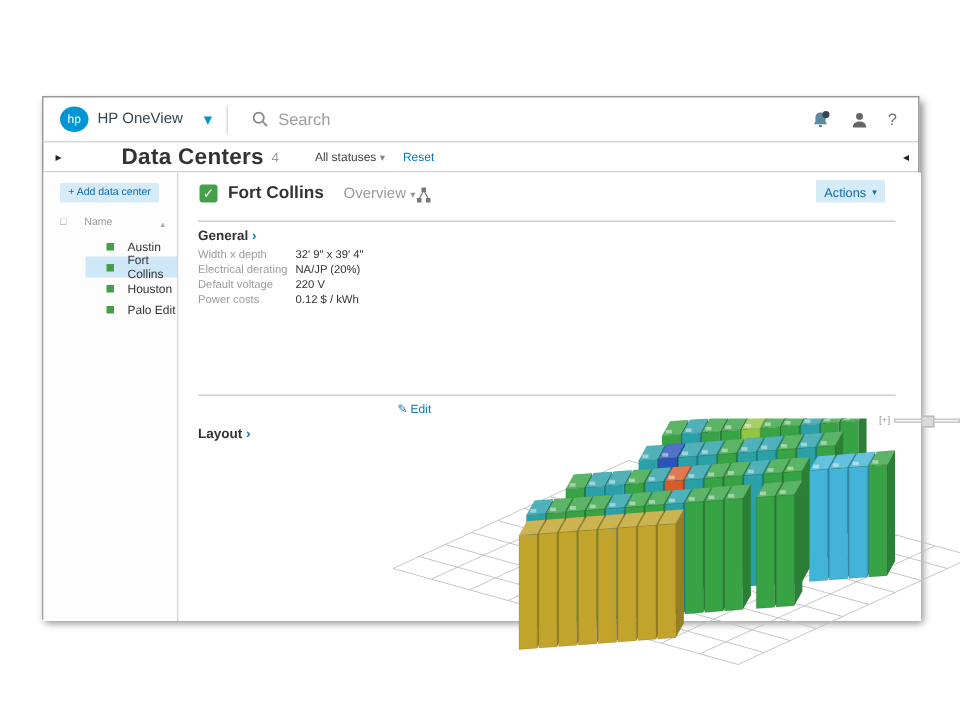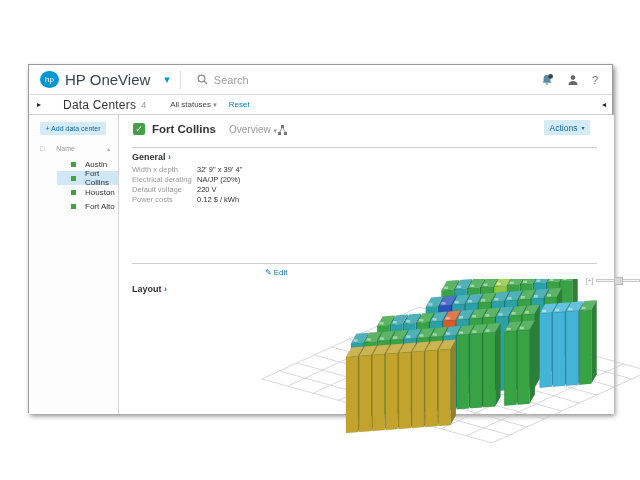--- a/index.html
+++ b/index.html
@@ -3,33 +3,33 @@
 <meta charset="utf-8">
 <style>
   * { margin:0; padding:0; box-sizing:border-box; }
   html,body { width:640px; height:480px; background:#ffffff; font-family:"Liberation Sans",sans-serif; overflow:hidden; }
   .window { position:absolute; left:28px; top:64px; width:585px; height:349px; background:#fff;
             border:1px solid #9b9b9b; box-shadow:2px 3px 5px rgba(0,0,0,.45); }
   
   .topbar { position:absolute; left:0; top:0; width:100%; height:30px; border-bottom:1px solid #d9d9d9; display:flex; align-items:center; }
   .hp-logo { width:19px; height:17px; border-radius:50%; background:#0096d6; color:#fff; font-size:8px; font-weight:normal;
              display:flex; align-items:center; justify-content:center; margin-left:11px; }
-  .brand { font-size:15px; color:#37474f; margin-left:6px; }
+  .brand { font-size:10px; color:#37474f; margin-left:6px; }
   .brand-chev { color:#0096d6; font-size:11px; margin-left:14px; margin-right:10px; }
   .tb-divider { width:1px; height:18px; background:#dcdcdc; }
   .search-wrap { display:flex; align-items:center; margin-left:8px; flex:1; }
   .search-input { border:none; outline:none; font-size:11px; color:#444; width:300px; margin-left:6px; font-family:"Liberation Sans",sans-serif; }
   .search-input::placeholder { color:#9e9e9e; }
   .tb-icons { display:flex; align-items:center; gap:13px; margin-right:14px; }
   .help-q { font-size:11px; color:#707070; }
   
   .filterbar { position:absolute; left:0; top:30px; width:100%; height:20px; border-bottom:1px solid #d2d2d2; display:flex; align-items:center; }
   .tri { font-size:8px; color:#222; }
   .fb-expand { margin-left:8px; }
-  .fb-title { font-size:12px; font-weight:normal; color:#333; margin-left:22px; letter-spacing:.2px; }
+  .fb-title { font-size:15px; font-weight:bold; color:#333; margin-left:40px; letter-spacing:.2px; }
   .fb-count { font-size:9px; color:#9a9a9a; margin-left:5px; }
   .fb-status { font-size:8px; color:#444; margin-left:24px; }
   .fb-status .chev { color:#888; font-size:7px; }
   .fb-reset { font-size:8px; color:#0b78b6; margin-left:12px; }
   .fb-collapse { margin-left:auto; margin-right:6px; }
   
   .sidebar { position:absolute; left:0; top:50px; width:90px; height:299px; background:#fdfdfd; border-right:1px solid #d6d6d6; }
   .add-btn { position:absolute; left:11px; top:7px; width:66px; height:13px; background:#d5ebf7; color:#0b6ba8;
              font-size:7px; display:flex; align-items:center; justify-content:center; border-radius:1px; }
   .sb-header { position:absolute; left:11px; top:28px; width:70px; height:11px; display:flex; align-items:center; color:#9a9a9a; font-size:7px; }
@@ -123,21 +123,21 @@
         <div class="sb-row selected">
           <span class="status-sq" style="background: rgb(67, 160, 71);"></span>
           <span>Fort Collins</span>
         </div>
         <div class="sb-row">
           <span class="status-sq" style="background: rgb(67, 160, 71);"></span>
           <span>Houston</span>
         </div>
         <div class="sb-row">
           <span class="status-sq" style="background: rgb(67, 160, 71);"></span>
-          <span>Fort Alto</span>
+          <span>Palo Edit</span>
         </div>
       </div>
   </div>
 
   <div class="main">
     <div class="m-header">
       <div class="check-sq">✓</div>
       <span class="m-title">Fort Collins</span>
       <span class="m-view"><span>Overview</span> <span class="chev">▾</span></span>
       <svg class="map-icon" width="11" height="12" viewBox="0 0 11 12">

